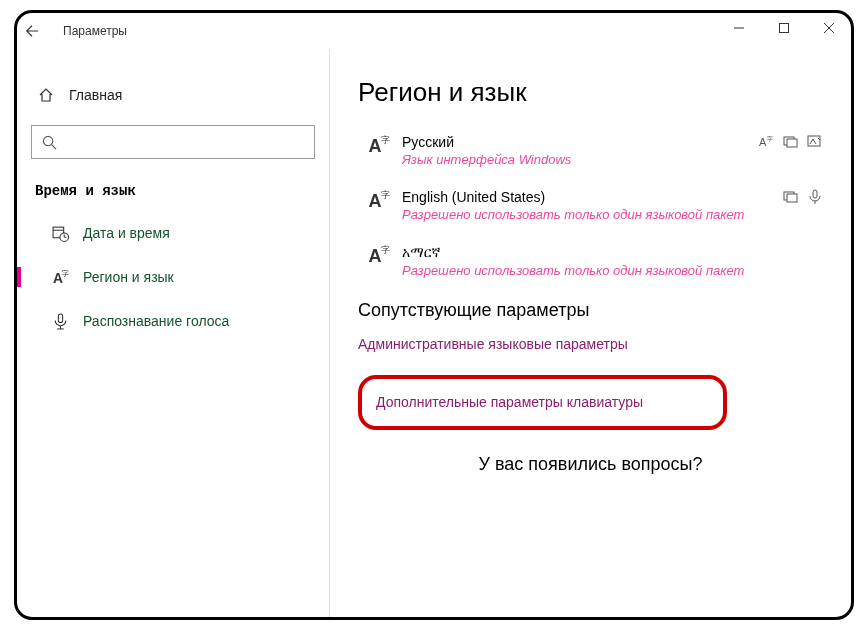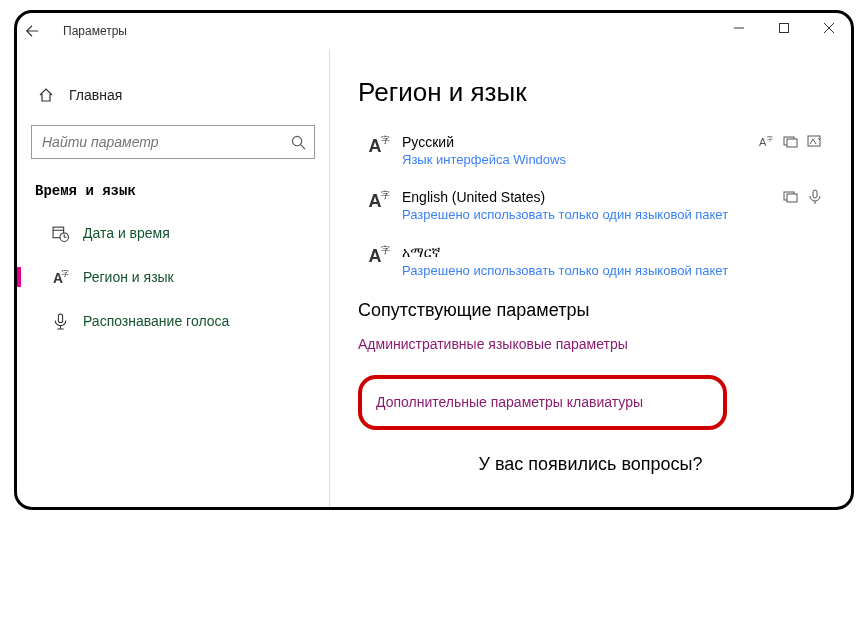--- a/index.html
+++ b/index.html
@@ -1,17 +1,17 @@
 <!DOCTYPE html>
 <html><head>
   <meta charset="utf-8">
   <style>
     * { margin: 0; padding: 0; box-sizing: border-box; font-family: "Segoe UI", Tahoma, sans-serif; }
     body { width: 868px; height: 630px; background: #fff; overflow: hidden; position: relative; }
-    .window-border { border: 3px solid #000; border-radius: 18px; width: 840px; height: 500px; margin: 10px 14px; position: relative; overflow: hidden; }
+    .window-border { border: 3px solid #000; border-radius: 18px; width: 840px; height: 610px; margin: 10px 14px; position: relative; overflow: hidden; }
     .titlebar { display: flex; align-items: center; height: 36px; padding: 0 8px; }
     .titlebar .back { width: 28px; text-align: center; font-size: 15px; color: #333; }
     .titlebar .title { font-size: 12px; color: #333; margin-left: 10px; }
     .win-controls { position: absolute; top: 0; right: 0; display: flex; }
     .win-controls .ctrl { width: 45px; height: 30px; display: flex; align-items: center; justify-content: center; font-size: 11px; color: #333; }
     .win-controls .ctrl svg { width: 10px; height: 10px; }
     .content { display: flex; height: calc(100% - 36px); }
     .sidebar { width: 313px; border-right: 1px solid #ddd; padding-top: 30px; }
     .home { display: flex; align-items: center; padding: 8px 14px 8px 18px; font-size: 14px; color: #222; }
     .home .ico { width: 22px; display: inline-flex; justify-content: center; margin-right: 12px; }
@@ -23,21 +23,21 @@
     .nav-item .ico { width: 22px; display: inline-flex; justify-content: center; margin-right: 12px; }
     .nav-item.active::before { content: ""; position: absolute; left: 0; top: 12px; bottom: 12px; width: 4px; background: #e3008c; }
     .main { flex: 1; padding: 28px 28px 0 28px; overflow: hidden; }
     .page-title { font-size: 26px; font-weight: 400; margin-bottom: 26px; color: #000; }
     .lang-item { display: flex; align-items: flex-start; margin-bottom: 22px; }
     .lang-glyph { width: 34px; font-size: 18px; color: #333; display: flex; justify-content: center; padding-top: 2px; position: relative; }
     .lang-glyph .lg { font-size: 18px; font-weight: 600; }
     .lang-glyph .sub { font-size: 9px; position: absolute; top: 0; right: 2px; }
     .lang-body { flex: 1; padding-left: 10px; }
     .lang-name { font-size: 14px; color: #000; }
-    .lang-sub { font-size: 13px; color: #3b82f6; margin-top: 2px; }
+    .lang-sub { font-size: 13px; color: #ec4899; margin-top: 2px; font-style: italic; }
     .lang-icons { display: flex; gap: 8px; color: #555; font-size: 14px; }
     .section-title { font-size: 18px; font-weight: 400; color: #000; margin-top: 20px; margin-bottom: 14px; }
     .link { font-size: 14px; color: #8b1d6e; margin-bottom: 16px; line-height: 1.4; display: block; }
     .link.highlight { border: 4px solid #d00000; border-radius: 18px; padding: 14px 80px 14px 14px; display: inline-block; margin-top: 4px; margin-bottom: 18px; }
     .questions { font-size: 18px; font-weight: 400; color: #000; margin-top: 6px; text-align: center; }
     svg { display: block; }
   </style>
 </head>
 <body>
 
@@ -73,21 +73,20 @@
     <div class="sidebar">
       <div class="home">
         <span class="ico">
           <svg width="16" height="16" viewBox="0 0 16 16">
               <path d="M2 8 L8 2 L14 8 M4 7 V14 H12 V7" stroke="#333" fill="none" stroke-width="1.2"></path>
             </svg>
         </span>
         <span>Главная</span>
       </div>
       <div class="search-box">
-        <input placeholder="Найти параметр" style="">
         <span class="search-ico">
           <svg width="15" height="15" viewBox="0 0 16 16">
               <circle cx="6.5" cy="6.5" r="5" stroke="#555" fill="none" stroke-width="1.2"></circle>
               <line x1="10.5" y1="10.5" x2="15" y2="15" stroke="#555" stroke-width="1.2"></line>
             </svg>
         </span>
       </div>
       <div class="group-title">Время и язык</div>
 
       <div class="nav-item">

